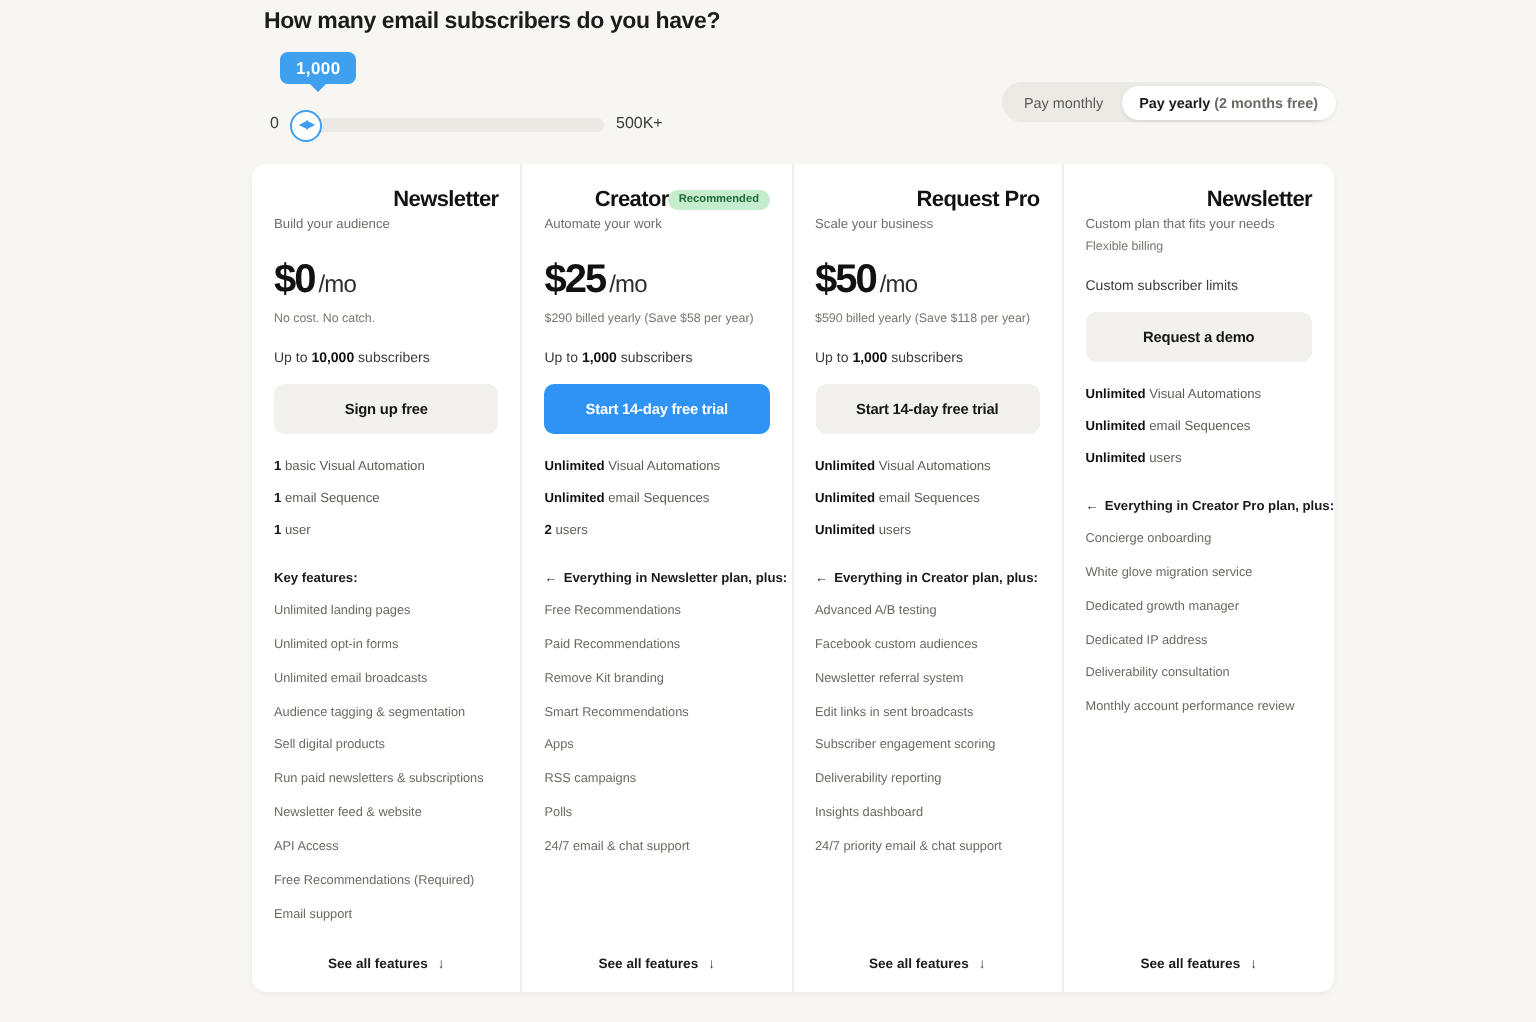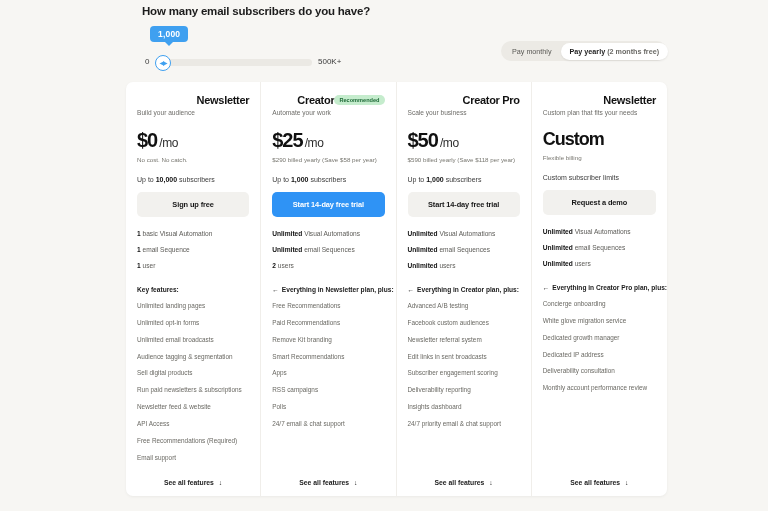--- a/index.html
+++ b/index.html
@@ -5,21 +5,21 @@
   * { box-sizing: border-box; margin: 0; padding: 0; }
   html, body {
     width: 768px; height: 511px;
     background: #f7f6f3;
     font-family: "Liberation Sans", sans-serif;
     overflow: hidden;
   }
   .page { position: relative; width: 768px; height: 511px; }
 
   
-  .head { position: absolute; left: 142px; top: 0px; width: 545px; }
+  .head { position: absolute; left: 132px; top: 0px; width: 545px; }
   .head-title {
     font-size: 11.5px; font-weight: bold; color: #1c1c1c;
     letter-spacing: -0.2px; padding-top: 5px;
   }
   .slider-wrap { position: relative; margin-top: 9px; height: 48px; }
   .bubble {
     position: absolute; left: 8px; top: 0;
     background: #3fa0f0; color: #ffffff;
     font-size: 8.5px; font-weight: bold;
     border-radius: 4px; padding: 3px 8px 3px 8px;
@@ -222,21 +222,21 @@
         <div class="feat">RSS campaigns</div>
         <div class="feat">Polls</div>
         <div class="feat">24/7 email &amp; chat support</div>
         <div class="see-all">
           <span>See all features</span>
           <span>↓</span>
         </div>
       </div>
       <div class="card">
         <div class="card-head">
-          <div class="plan-name">Creator Pro</div>
+          <div class="plan-name">Request Pro</div>
         </div>
         <div class="plan-tag">Scale your business</div>
         <div class="price-row">
           <span class="price">$50</span>
           <span class="per">/mo</span>
         </div>
         <div class="price-note">$590 billed yearly (Save $118 per year)</div>
         <div class="limit">Up to <b>1,000</b> subscribers</div>
         <div class="cta grey">Start 14-day free trial</div>
         <div class="quotas">
@@ -256,23 +256,20 @@
         <div class="see-all">
           <span>See all features</span>
           <span>↓</span>
         </div>
       </div>
       <div class="card">
         <div class="card-head">
           <div class="plan-name">Newsletter</div>
         </div>
         <div class="plan-tag">Custom plan that fits your needs</div>
-        <div class="price-row">
-          <span class="price custom">Custom</span>
-        </div>
         <div class="price-note">Flexible billing</div>
         <div class="limit">Custom subscriber limits</div>
         <div class="cta grey">Request a demo</div>
         <div class="quotas">
           <div class="quota"><b>Unlimited</b> Visual Automations</div>
           <div class="quota"><b>Unlimited</b> email Sequences</div>
           <div class="quota"><b>Unlimited</b> users</div>
         </div>
         <div class="feat-head"><span class="arrow">←</span>Everything in Creator Pro plan, plus:</div>
         <div class="feat">Concierge onboarding</div>

